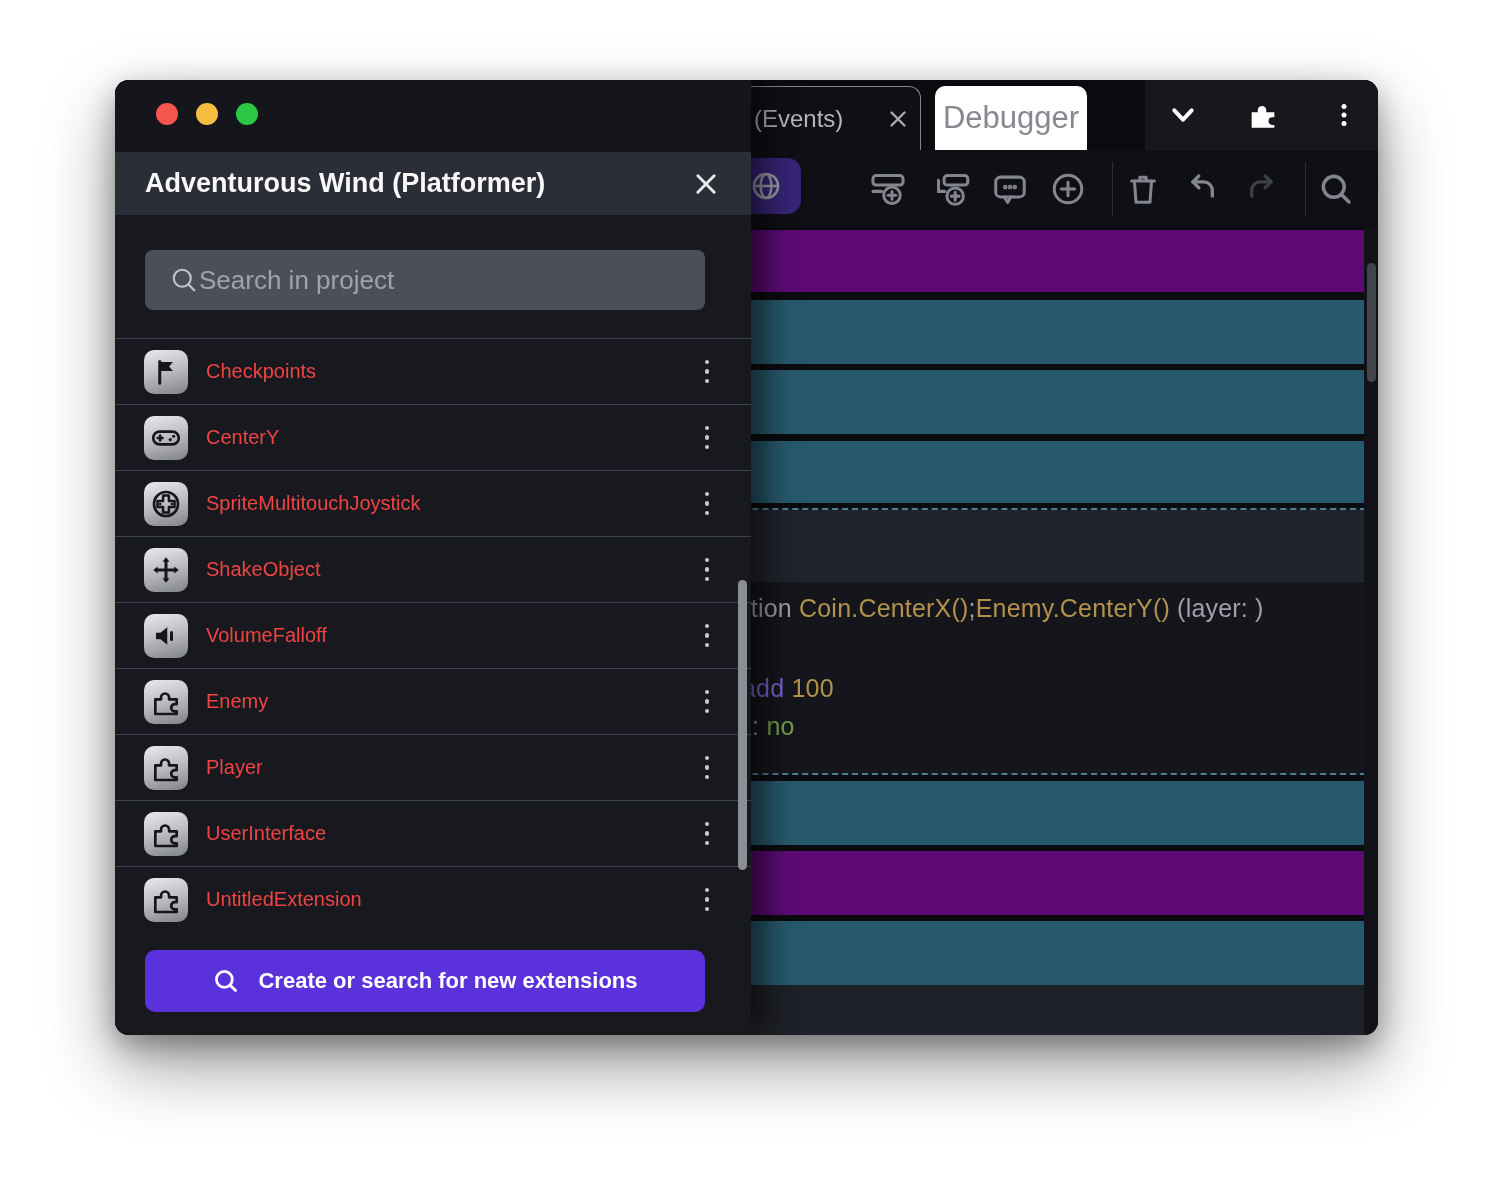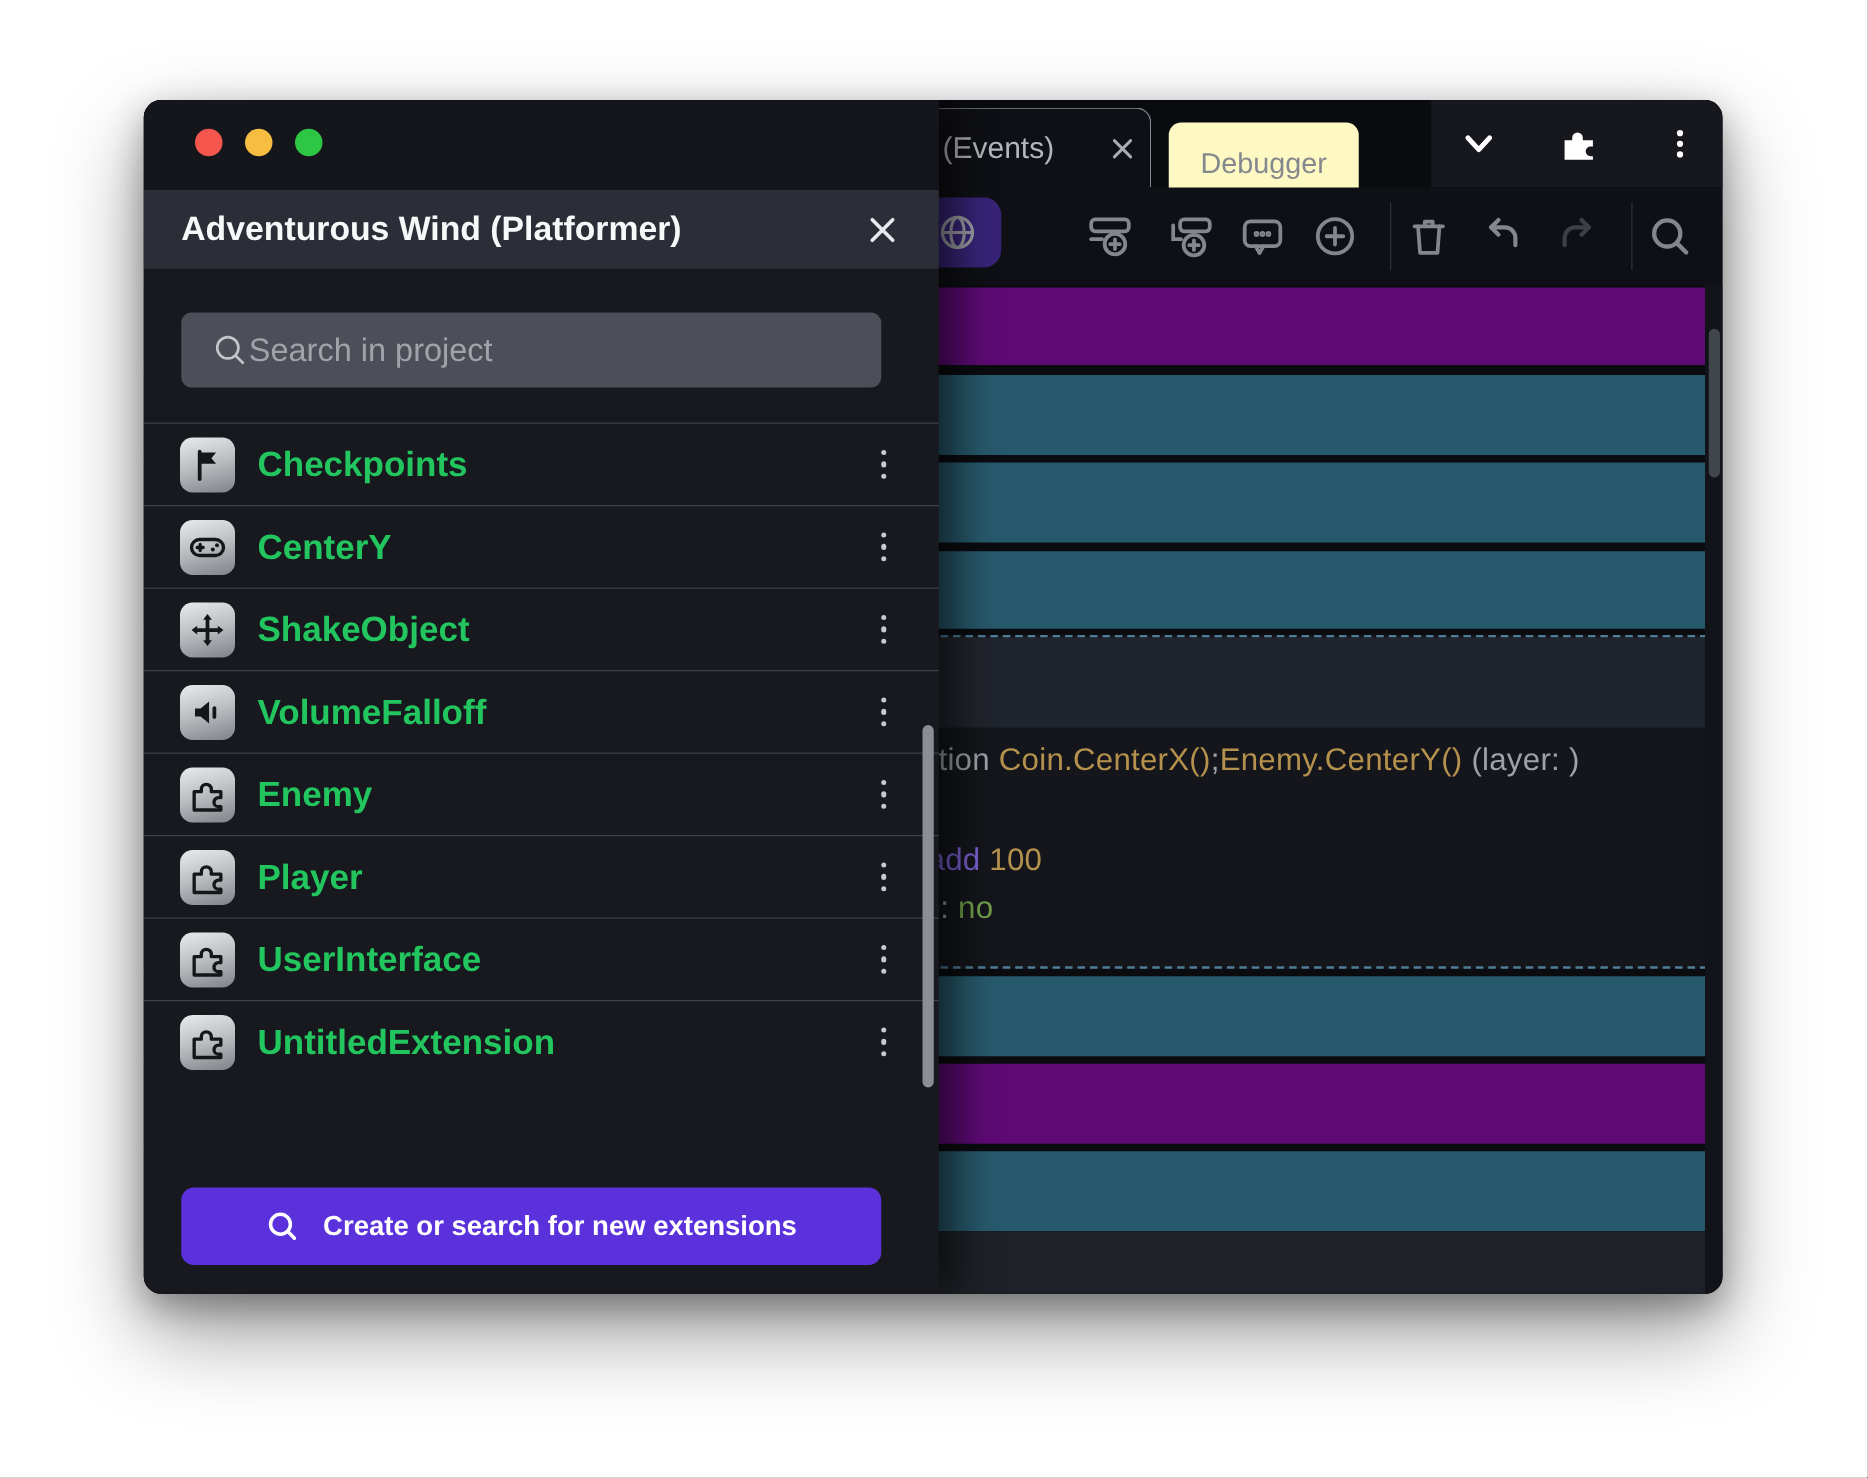--- a/index.html
+++ b/index.html
@@ -17,24 +17,24 @@
   
   .tabbar { position:absolute; left:0; top:0; width:1263px; height:70px; background:#0a0b0f; }
   .tab-active {
     position:absolute; left:572px; top:6px; width:234px; height:64px;
     background:#0f1015; border:1.5px solid #85888e; border-bottom:none;
     border-radius:12px 12px 0 0; display:flex; align-items:center;
     padding-left:66px; color:#b4b6bb; font-size:24px;
   }
   .tab-close { margin-left:42px; width:26px; height:26px; display:flex; align-items:center; justify-content:center; }
   .tab-inactive {
-    position:absolute; left:820px; top:18px; width:152px; height:64px;
-    background:#fef9c3; border-radius:10px 10px 0 0;
+    position:absolute; left:820px; top:6px; width:152px; height:64px;
+    background:#ffffff; border-radius:10px 10px 0 0;
     display:flex; align-items:center; justify-content:center;
-    color:#85888e; font-size:23px;
+    color:#85888e; font-size:31px;
   }
   .tab-controls { position:absolute; left:1030px; top:0; width:233px; height:70px; background:#17181e; border-radius:0 14px 0 0; }
   .ctrl-icon { position:absolute; top:50%; transform:translate(-50%,-50%); width:36px; height:36px; display:flex; align-items:center; justify-content:center; }
 
   .toolbar { position:absolute; left:0; top:70px; width:1263px; height:78px; background:#0f1015; }
   .globe-btn {
     position:absolute; left:600px; top:8px; width:86px; height:56px;
     background:#372477; border-radius:14px; display:flex; align-items:center; justify-content:flex-end; padding-right:18px;
   }
   .tb-icon { position:absolute; top:50%; transform:translate(-50%,-50%); width:38px; height:38px; color:#83878d; display:flex; align-items:center; justify-content:center; }
@@ -104,21 +104,21 @@
   .ext-list { position:absolute; left:0; top:258px; width:100%; }
   .ext-row {
     position:relative; height:66px; display:flex; align-items:center; padding:0 28px;
     border-top:1px solid #3d414a; margin:0 0; 
   }
   .ext-icon {
     width:44px; height:44px; border-radius:10px; flex:none; margin-left:1px;
     background:linear-gradient(165deg,#e9eaec 0%,#bcbec2 48%,#7f8288 100%);
     display:flex; align-items:center; justify-content:center;
   }
-  .ext-label { margin-left:18px; font-size:28px; font-weight:700; color:#22c55e; flex:1; }
+  .ext-label { margin-left:18px; font-size:20px; font-weight:400; color:#ef4444; flex:1; }
   .kebab { width:20px; height:34px; display:flex; flex-direction:column; align-items:center; justify-content:center; gap:5px; margin-right:6px; }
   .kebab i { width:4.5px; height:4.5px; border-radius:50%; background:#c7cad0; }
 
   .create-btn {
     position:absolute; left:30px; top:870px; width:560px; height:62px;
     background:#5b31dc; border:none; border-radius:10px; cursor:pointer;
     display:flex; align-items:center; justify-content:center; gap:18px;
     font-family:"Liberation Sans", sans-serif;
   }
   .create-btn span { color:#ffffff; font-size:22px; font-weight:700; }
@@ -304,20 +304,36 @@
           </span>
           <span class="ext-label">CenterY</span>
           <span class="kebab">
               <i></i>
               <i></i>
               <i></i>
             </span>
         </div>
         <div class="ext-row">
           <span class="ext-icon">
+            <svg width="32" height="32" viewBox="0 0 24 24" fill="none" stroke="#15161a">
+                <circle cx="12" cy="12" r="9" stroke-width="2"></circle>
+                <path d="M9.8 5.6h4.4v4.2h4.2v4.4h-4.2v4.2H9.8v-4.2H5.6V9.8h4.2z" stroke-width="1.9" stroke-linejoin="round"></path>
+                <circle cx="7.6" cy="12" r="1" fill="#15161a" stroke="none"></circle>
+                <circle cx="16.4" cy="12" r="1" fill="#15161a" stroke="none"></circle>
+              </svg>
+          </span>
+          <span class="ext-label">SpriteMultitouchJoystick</span>
+          <span class="kebab">
+              <i></i>
+              <i></i>
+              <i></i>
+            </span>
+        </div>
+        <div class="ext-row">
+          <span class="ext-icon">
             <svg width="30" height="30" viewBox="0 0 24 24">
                 <path d="M12 5v14M5 12h14" stroke="#15161a" stroke-width="2.4" stroke-linecap="round" fill="none"></path>
                 <path d="M12 1.8L9.2 5.4h5.6zM12 22.2l-2.8-3.6h5.6zM1.8 12l3.6-2.8v5.6zM22.2 12l-3.6-2.8v5.6z" fill="#15161a"></path>
               </svg>
           </span>
           <span class="ext-label">ShakeObject</span>
           <span class="kebab">
               <i></i>
               <i></i>
               <i></i>

